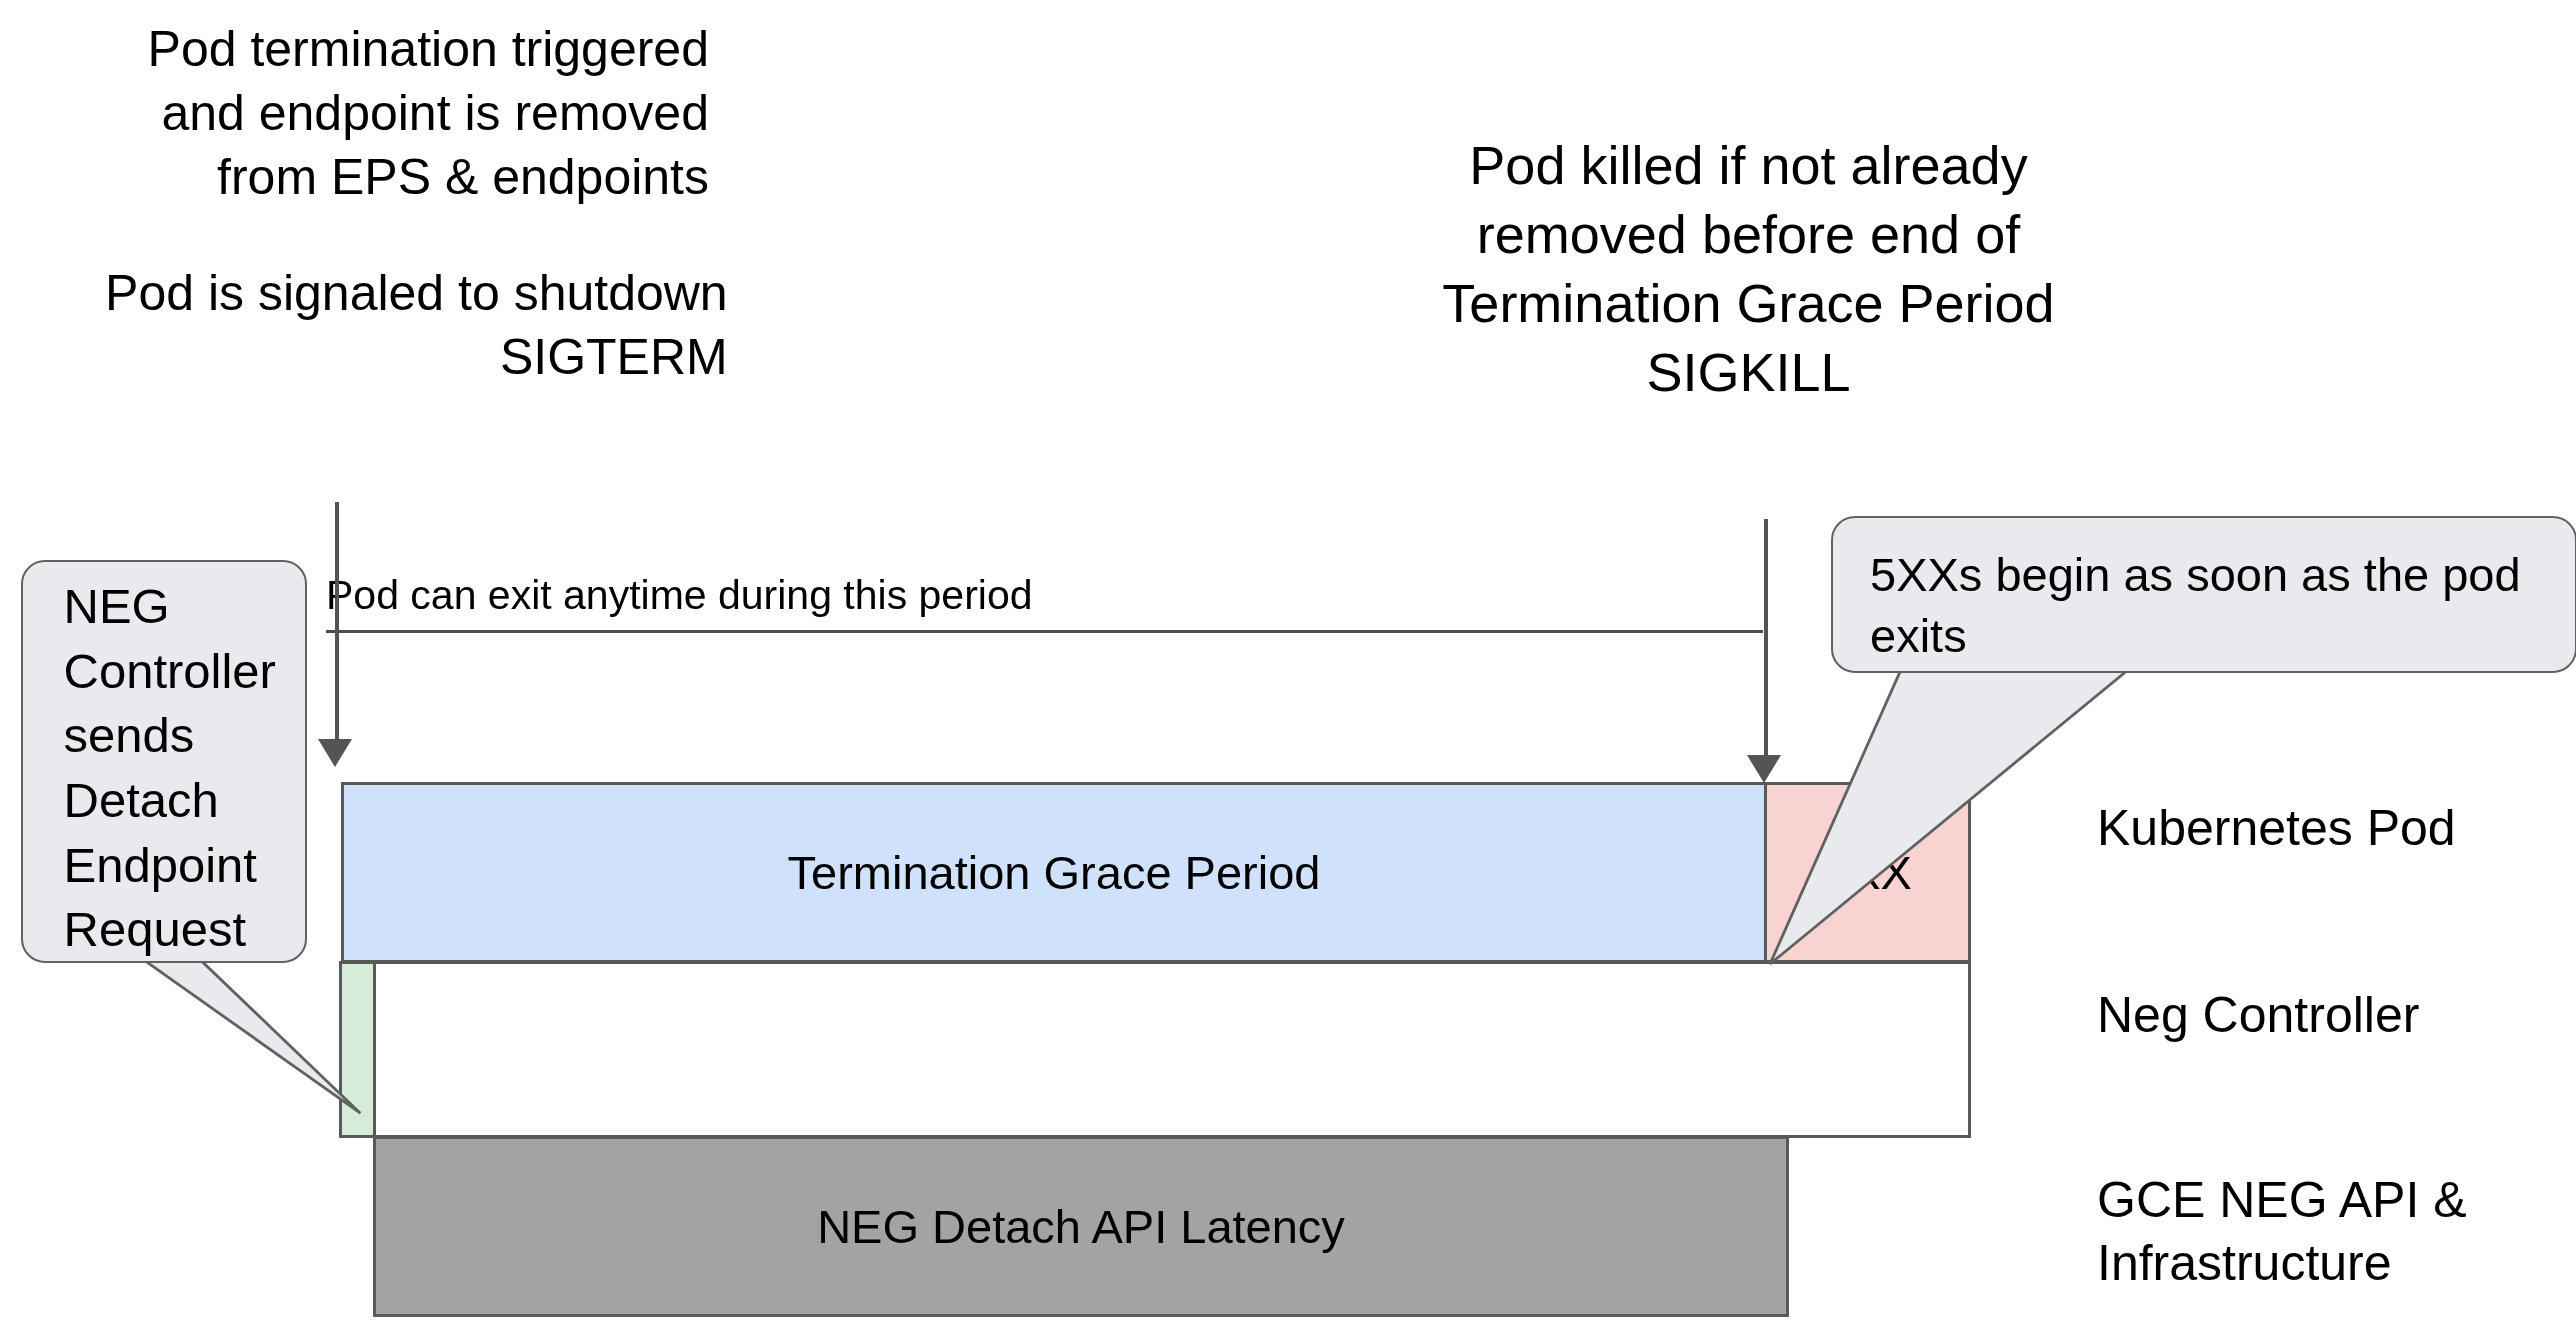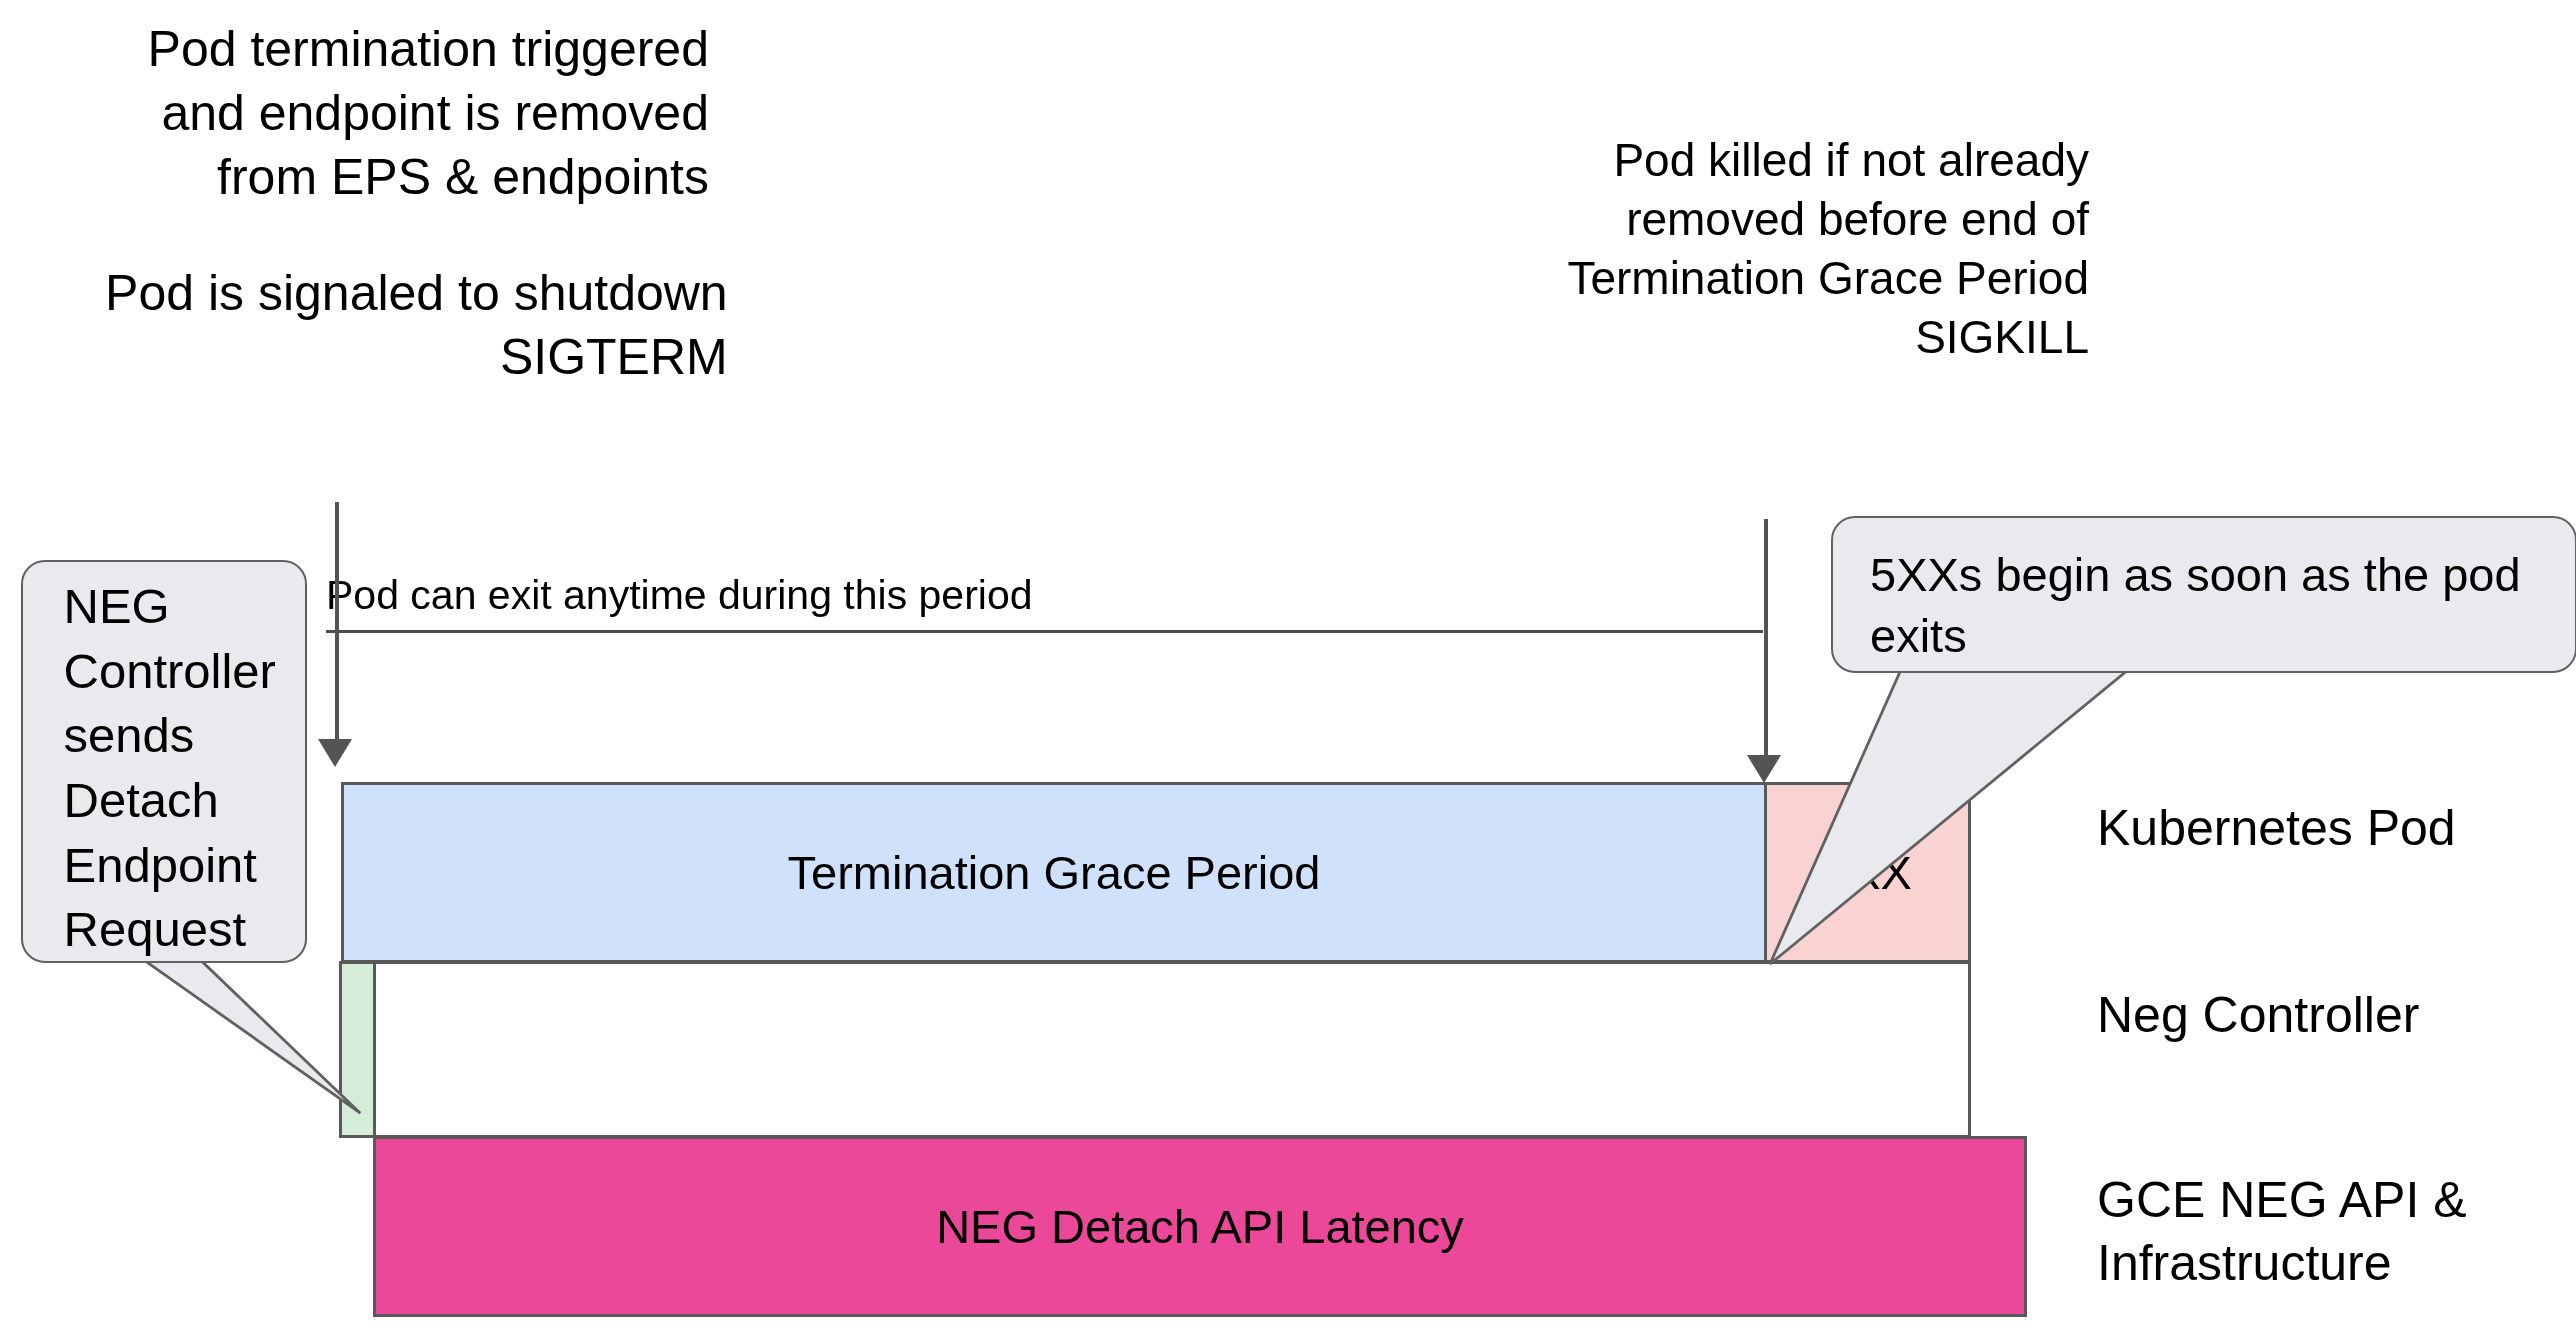--- a/index.html
+++ b/index.html
@@ -38,22 +38,22 @@
     left: 18.7px;
     top: 261px;
     width: 709px;
     text-align: right;
     font-size: 50px;
   }
   #note-right {
     left: 1408px;
     top: 131px;
     width: 681px;
-    text-align: right;
-    font-size: 46px;
+    text-align: center;
+    font-size: 54px;
   }
 
   
   #span-caption {
     left: 326px;
     top: 569px;
     width: 1436px;
     font-size: 41px;
   }
 
@@ -124,23 +124,23 @@
   #box-neg-row {
     left: 373px;
     top: 961px;
     width: 1598px;
     height: 177px;
     background: #ffffff;
   }
   #box-api-latency {
     left: 373px;
     top: 1136px;
-    width: 1654px;
+    width: 1416px;
     height: 181px;
-    background: #ec4899;
+    background: #a3a3a3;
   }
 
   
   .lane-label {
     position: absolute;
     font-size: 50px;
     color: #000000;
     line-height: 1.25;
     width: 522px;
   }

